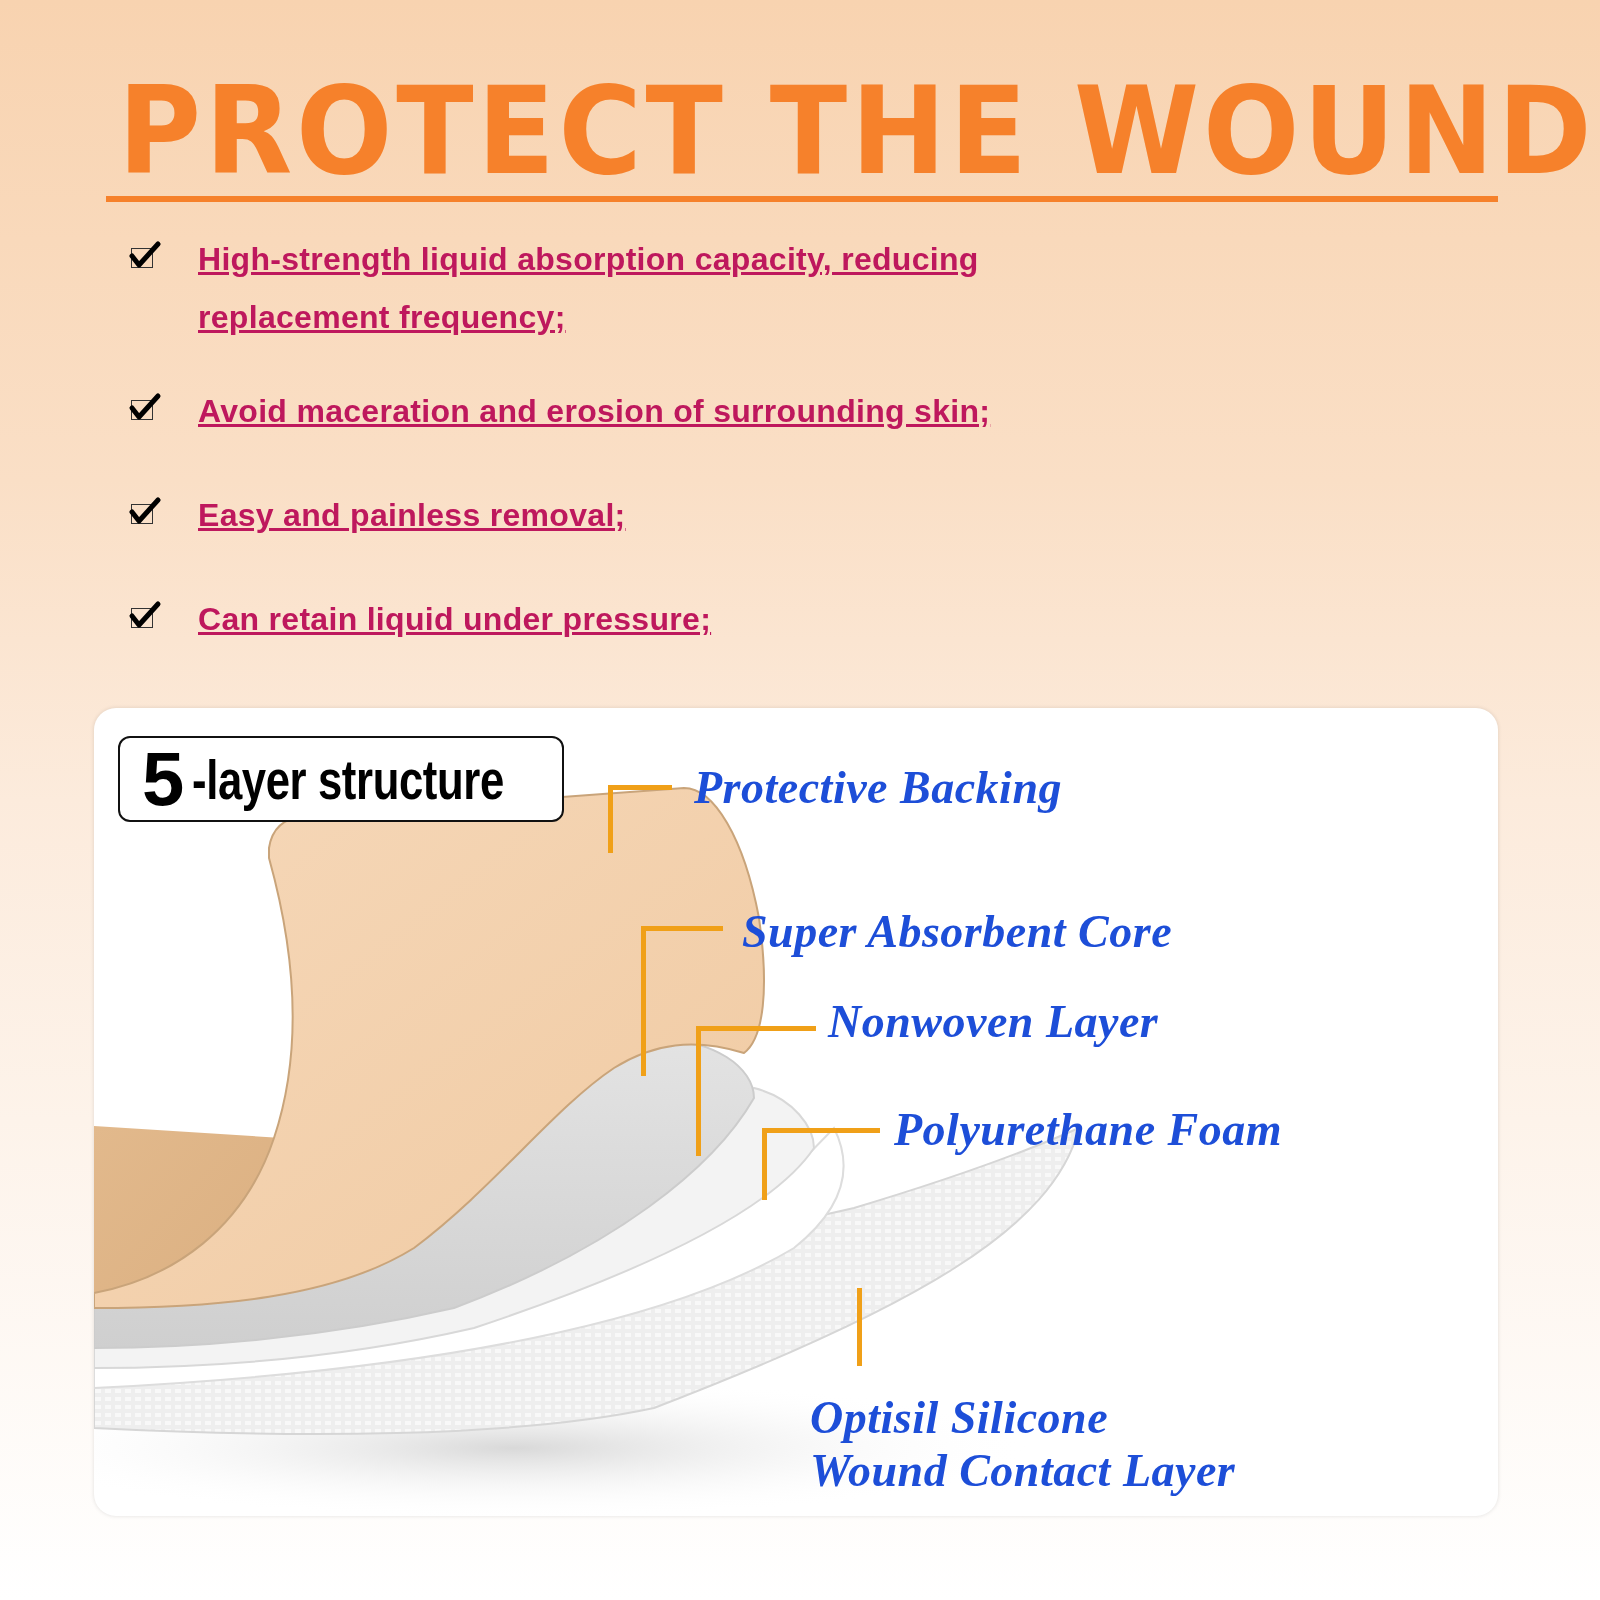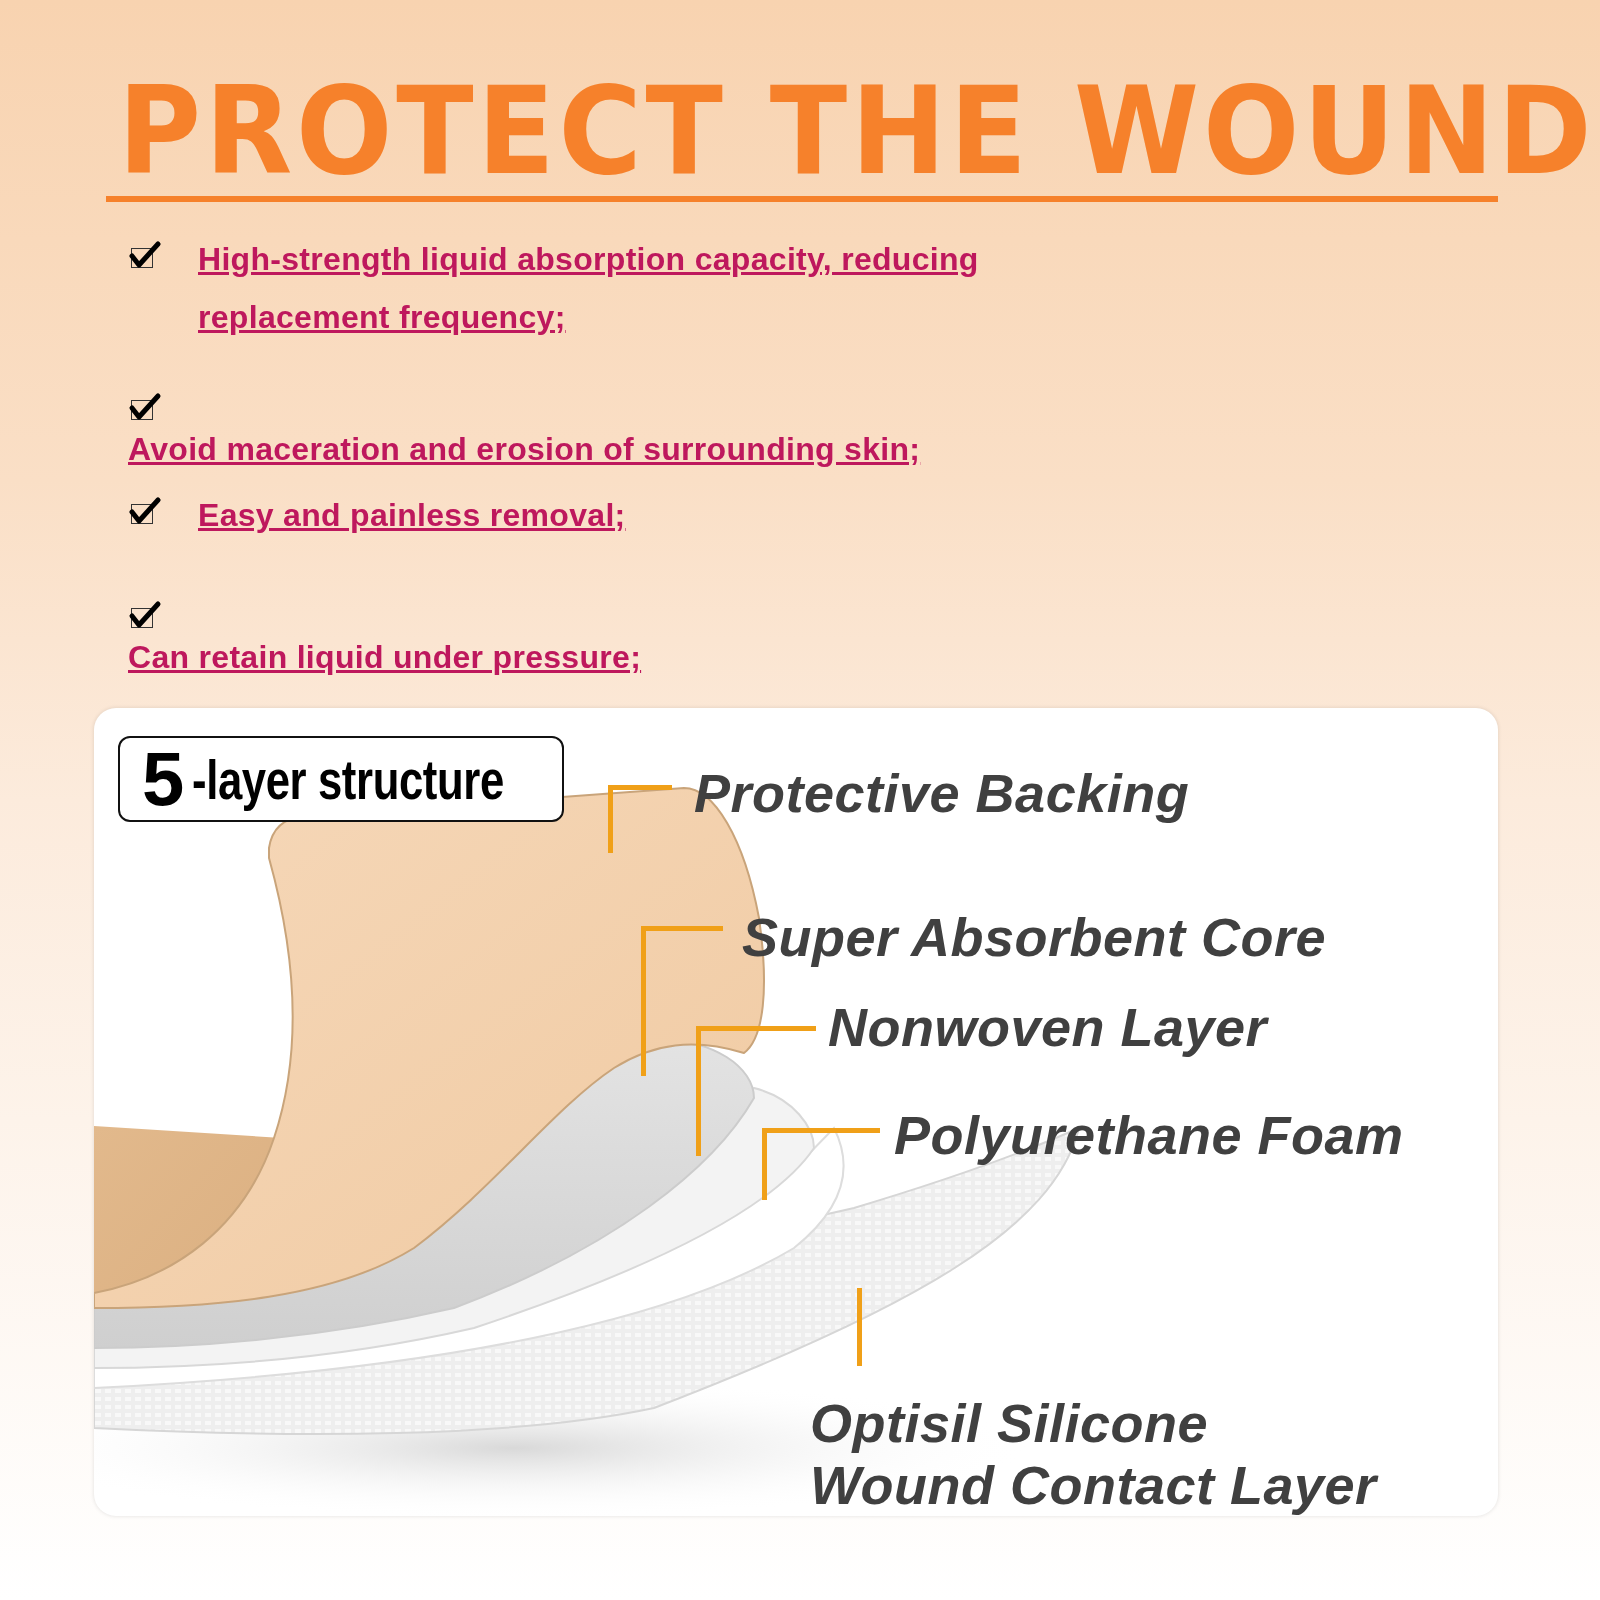--- a/index.html
+++ b/index.html
@@ -43,22 +43,22 @@
   .badge-num {
     font-family: "Liberation Sans", sans-serif; font-weight: bold; font-size: 76px; color: #000;
     line-height: 1; margin-right: 8px;
   }
   .badge-text {
     font-family: "Liberation Sans", sans-serif; font-weight: bold; font-size: 56px; color: #000;
     transform: scaleX(0.78); transform-origin: left center; white-space: nowrap; letter-spacing: -0.5px;
   }
   .illustration { position: absolute; left: 0; top: 0; width: 1404px; height: 808px; }
   .layer-label {
-    position: absolute; font-family: Liberation Sans, sans-serif; font-weight: bold; font-style: italic;
-    font-size: 54px; color: #404040; white-space: nowrap; line-height: 1.15; letter-spacing: 0.5px;
+    position: absolute; font-family: Liberation Serif, serif; font-weight: bold; font-style: italic;
+    font-size: 46px; color: #1d4ed8; white-space: nowrap; line-height: 1.15; letter-spacing: 0.5px;
   }
   .leader { position: absolute; background: #f0a018; }
 </style>
 </head>
 <body>
 
 <div class="title">PROTECT THE WOUND</div>
 <div class="title-rule"></div>
 
 <div class="feature" style="top:230px;">
@@ -67,21 +67,21 @@
     <svg width="36" height="32" viewBox="0 0 36 32">
         <path d="M4 16 L11 25 L30 4" stroke="#000" stroke-width="5" fill="none" stroke-linecap="round" stroke-linejoin="round"></path>
       </svg>
   </span>
   <div class="feature-text">
     <div>High-strength liquid absorption capacity, reducing</div>
     <div>replacement frequency;</div>
   </div>
 </div>
 
-<div class="feature" style="top:382px;flex-direction:column;">
+<div class="feature" style="top:382px;">
   <span class="check">
     <span class="box"></span>
     <svg width="36" height="32" viewBox="0 0 36 32">
         <path d="M4 16 L11 25 L30 4" stroke="#000" stroke-width="5" fill="none" stroke-linecap="round" stroke-linejoin="round"></path>
       </svg>
   </span>
   <div class="feature-text">
     <div>Avoid maceration and erosion of surrounding skin;</div>
   </div>
 </div>
@@ -91,21 +91,21 @@
     <span class="box"></span>
     <svg width="36" height="32" viewBox="0 0 36 32">
         <path d="M4 16 L11 25 L30 4" stroke="#000" stroke-width="5" fill="none" stroke-linecap="round" stroke-linejoin="round"></path>
       </svg>
   </span>
   <div class="feature-text">
     <div>Easy and painless removal;</div>
   </div>
 </div>
 
-<div class="feature" style="top:590px;flex-direction:column;">
+<div class="feature" style="top:590px;">
   <span class="check">
     <span class="box"></span>
     <svg width="36" height="32" viewBox="0 0 36 32">
         <path d="M4 16 L11 25 L30 4" stroke="#000" stroke-width="5" fill="none" stroke-linecap="round" stroke-linejoin="round"></path>
       </svg>
   </span>
   <div class="feature-text">
     <div>Can retain liquid under pressure;</div>
   </div>
 </div>

